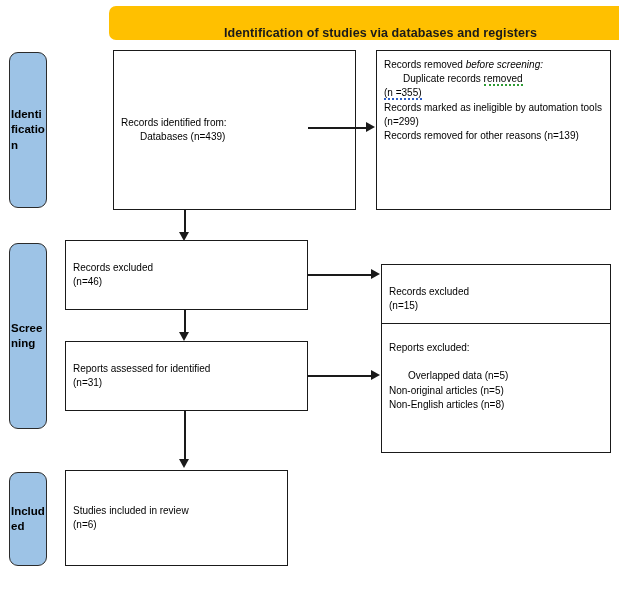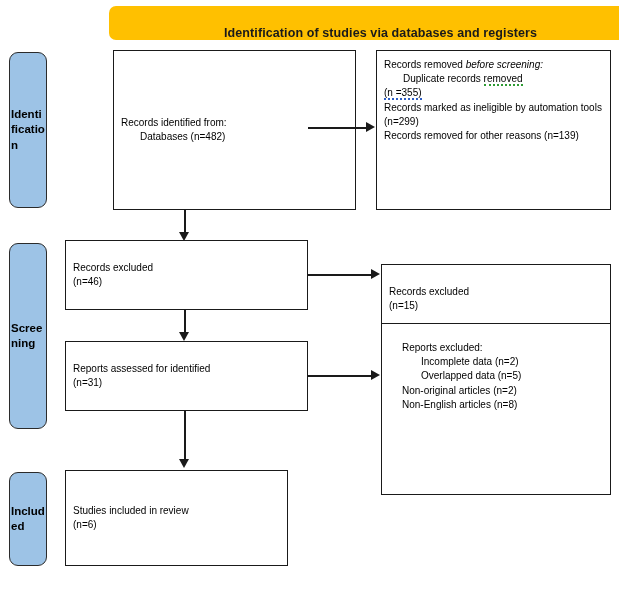--- a/index.html
+++ b/index.html
@@ -139,21 +139,21 @@
 
   <div class="stage-label" style="left:9px; top:243px; width:38px; height:186px;">
     <span class="stage-text">Screening</span>
   </div>
 
   <div class="stage-label" style="left:9px; top:472px; width:38px; height:94px;">
     <span class="stage-text">Included</span>
   </div>
 
   <div class="flow-box" style="left:65px; top:50px; width:243px; height:160px;margin-left:48px;">
-    <div class="box-text"><span>Records identified from:</span><br><span class="indent"></span><span>Databases (n=482)</span></div>
+    <div class="box-text"><span>Records identified from:</span><br><span class="indent"></span><span>Databases (n=439)</span></div>
   </div>
 
   <div class="flow-box top-aligned" style="left:376px; top:50px; width:235px; height:160px;">
     <div class="box-text"><span>Records removed </span><span class="ital">before screening</span><span class="ital">:</span><br><span class="indent"></span><span>Duplicate records </span><span class="sq-green">removed</span><br><span class="sq-blue">(n =355)</span><br><span>Records marked as ineligible by automation tools (n=299)</span><br><span>Records removed for other reasons (n=139)</span></div>
   </div>
 
   <div class="conn-line h" style="left:308px; top:127px; width:60px;"></div>
   <div class="arrow-head right" style="left:366px; top:122px;"></div>
 
   <div class="conn-line v" style="left:184px; top:210px; height:26px;"></div>
@@ -170,22 +170,22 @@
   <div class="conn-line h" style="left:308px; top:274px; width:65px;"></div>
   <div class="arrow-head right" style="left:371px; top:269px;"></div>
 
   <div class="conn-line v" style="left:184px; top:310px; height:26px;"></div>
   <div class="arrow-head down" style="left:179px; top:332px;"></div>
 
   <div class="flow-box" style="left:65px; top:341px; width:243px; height:70px;">
     <div class="box-text"><span>Reports assessed for identified</span><br><span>(n=31)</span></div>
   </div>
 
-  <div class="flow-box top-aligned" style="left:381px; top:323px; width:230px; height:172px;padding-left:13px;">
-    <div class="box-text" style="padding-top:17px;"><span>Reports excluded:</span><br><span class="indent"></span><span>Incomplete data (n=2)</span><br><span class="indent"></span><span>Overlapped data (n=5)</span><br><span>Non-original articles (n=2)</span><br><span>Non-English articles (n=8)</span></div>
+  <div class="flow-box top-aligned" style="left:381px; top:323px; width:230px; height:130px;">
+    <div class="box-text" style="padding-top:17px;"><span>Reports excluded:</span><br><span class="indent"></span><br><span class="indent"></span><span>Overlapped data (n=5)</span><br><span>Non-original articles (n=5)</span><br><span>Non-English articles (n=8)</span></div>
   </div>
 
   <div class="conn-line h" style="left:308px; top:375px; width:65px;"></div>
   <div class="arrow-head right" style="left:371px; top:370px;"></div>
 
   <div class="conn-line v" style="left:184px; top:411px; height:52px;"></div>
   <div class="arrow-head down" style="left:179px; top:459px;"></div>
 
   <div class="flow-box" style="left:65px; top:470px; width:223px; height:96px;">
     <div class="box-text"><span>Studies included in review</span><br><span>(n=6)</span></div>

